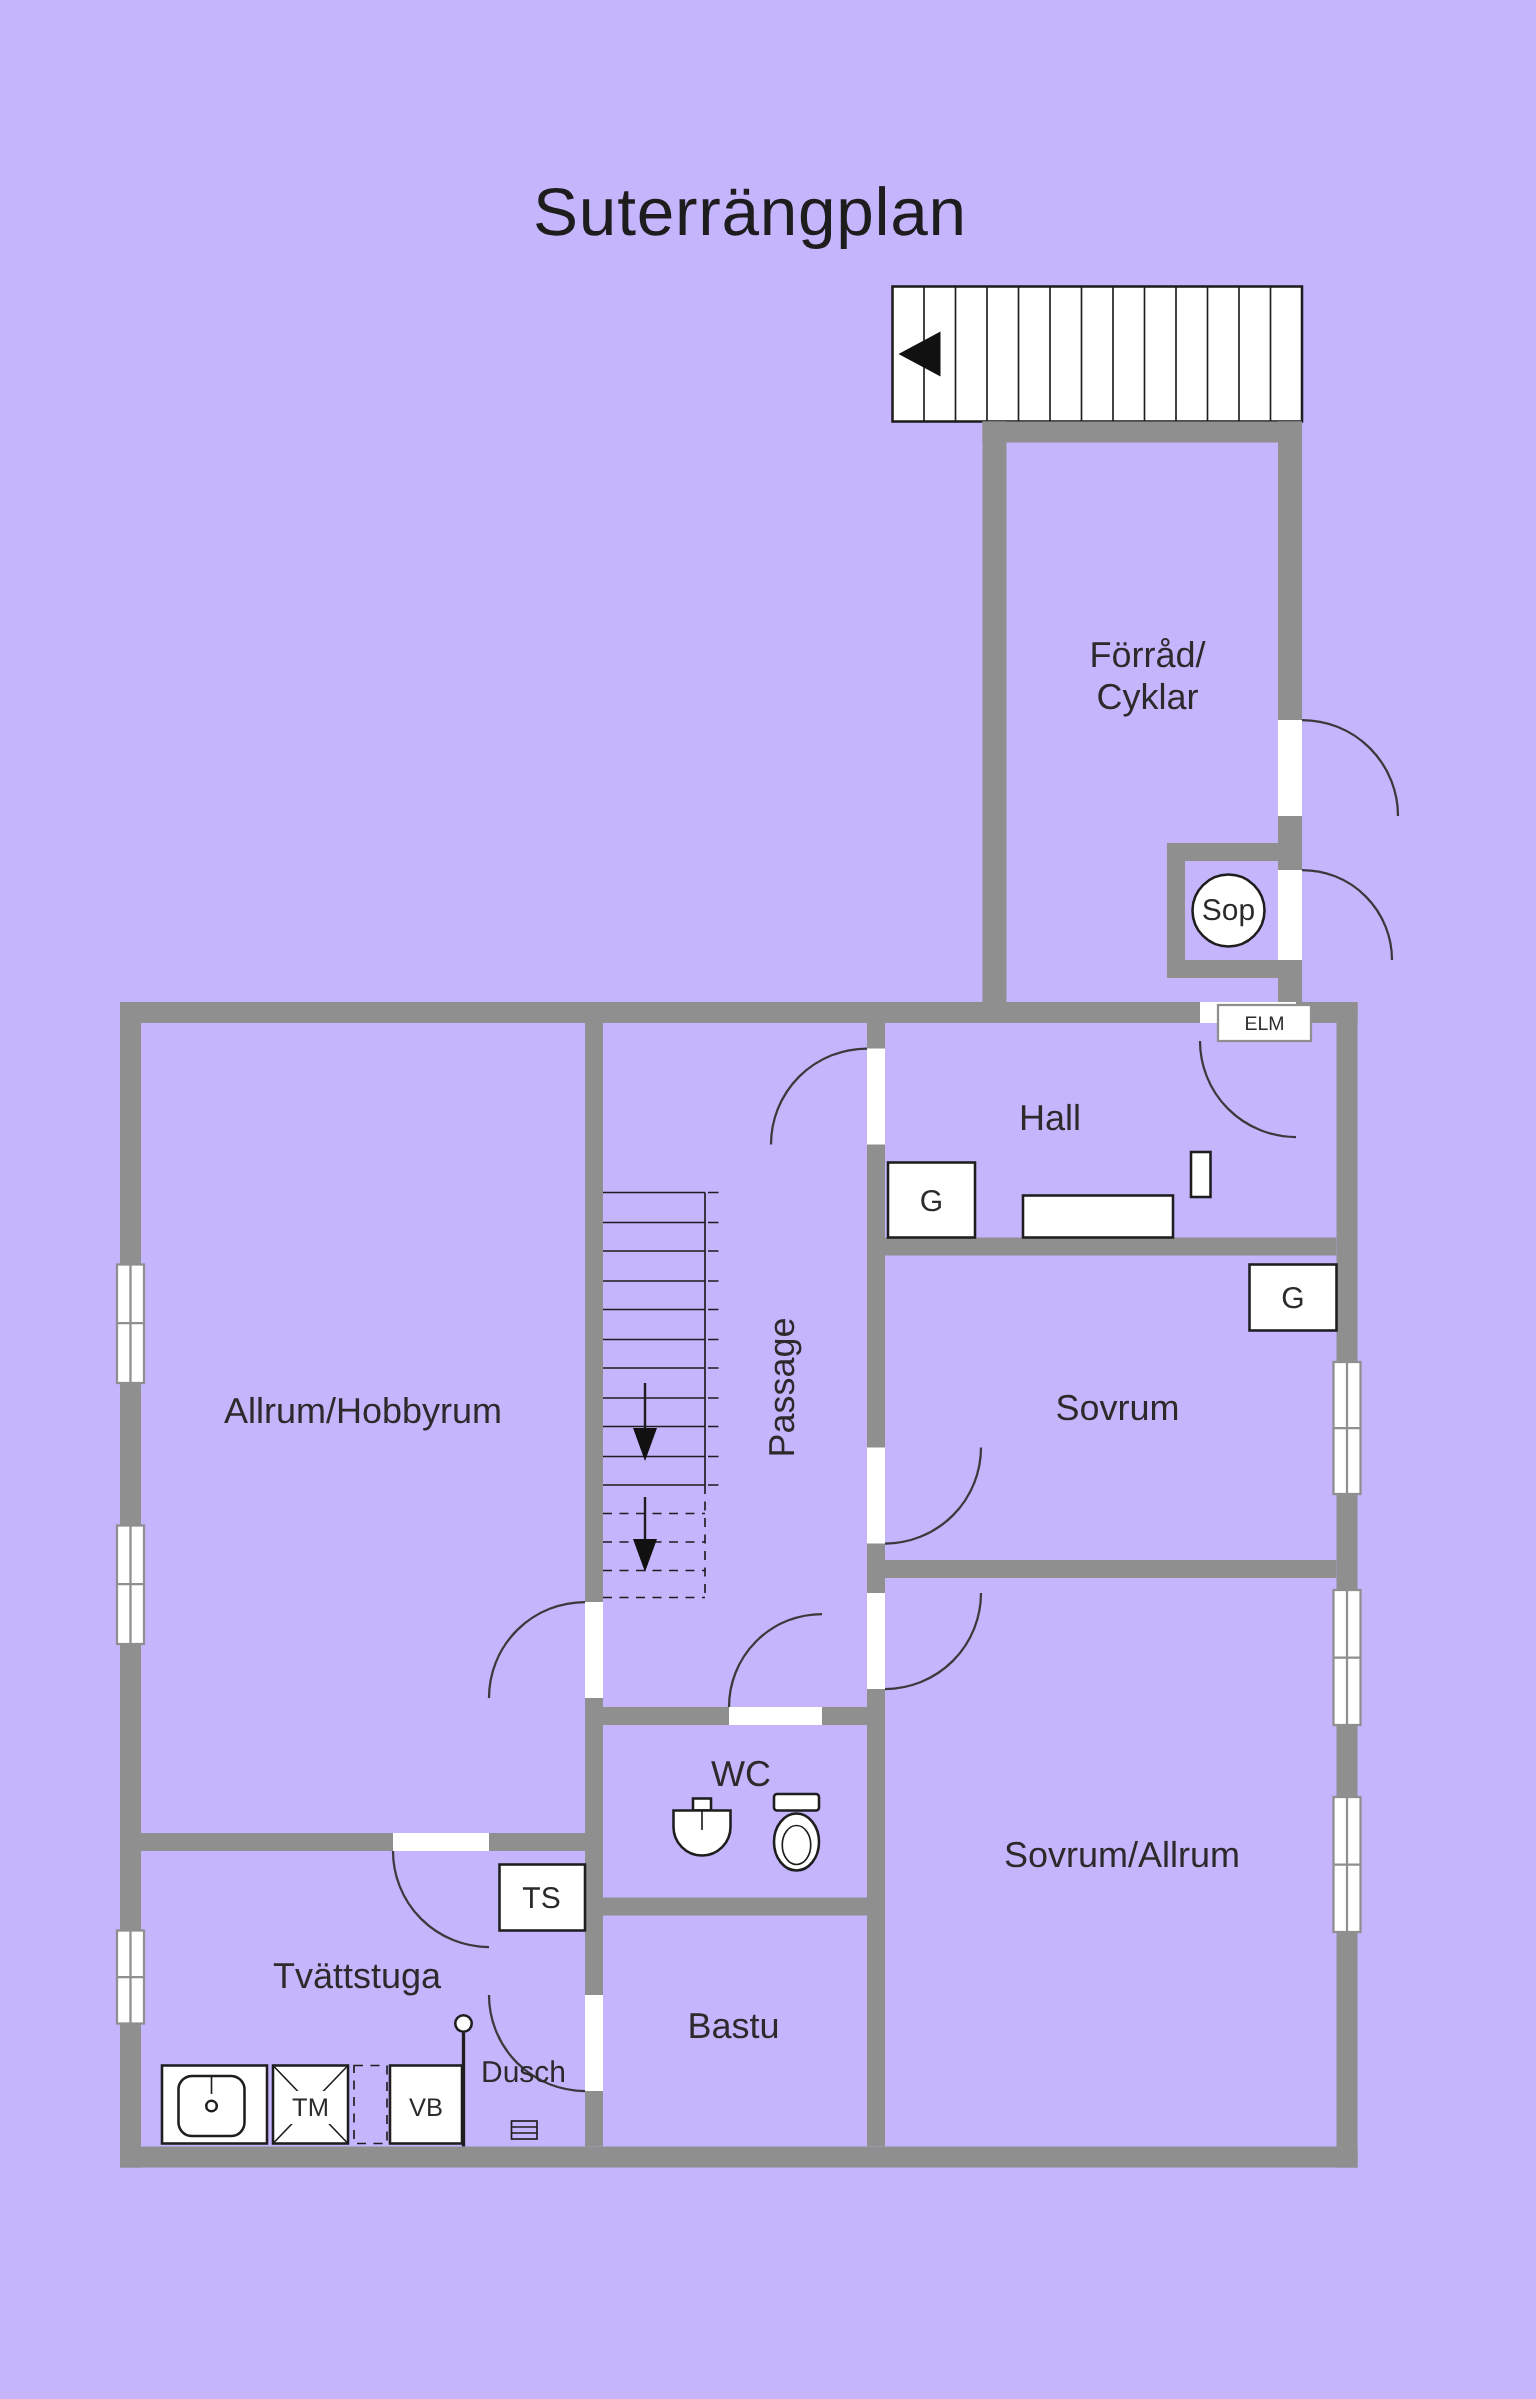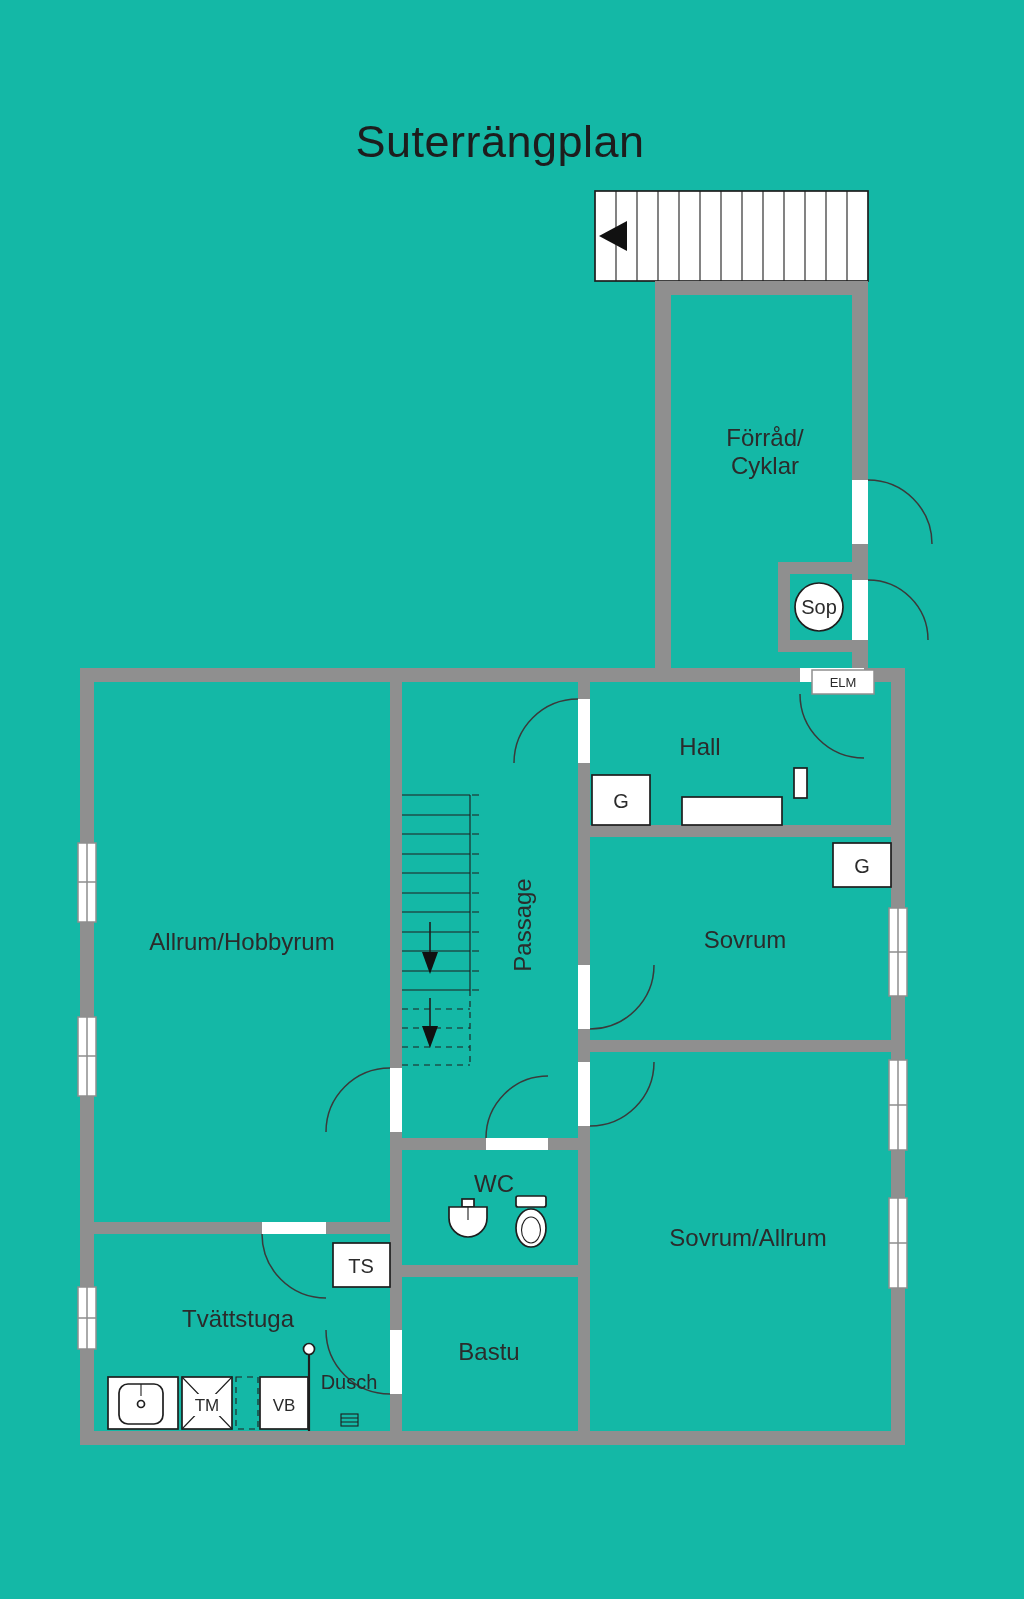--- a/index.html
+++ b/index.html
@@ -1,16 +1,16 @@
 <!DOCTYPE html>
 <html><head>
 <meta charset="utf-8">
 <style>
   html,body{margin:0;padding:0;background:#fff}
-  .plan-wrap{width:1024px;height:1599px;position:relative;background:#14b8a6;overflow:hidden}
+  .plan-wrap{width:1024px;height:1599px;position:relative;background:#c4b5fd;overflow:hidden}
   svg{display:block}
   text{font-family:"Liberation Sans","DejaVu Sans",sans-serif;fill:#2b2b2b;text-anchor:middle;dominant-baseline:central}
   .title{font-size:45px;font-weight:500;fill:#1d1d1d;letter-spacing:.5px}
   .lbl{font-size:24px}
   .lbl-sm{font-size:20px}
   .lbl-xs{font-size:17px}
   .lbl-elm{font-size:13px}
   .wall{fill:#8f8f8f}
   .open{fill:#ffffff}
   .ln{stroke:#1e1e1e;stroke-width:1.6;fill:none}

